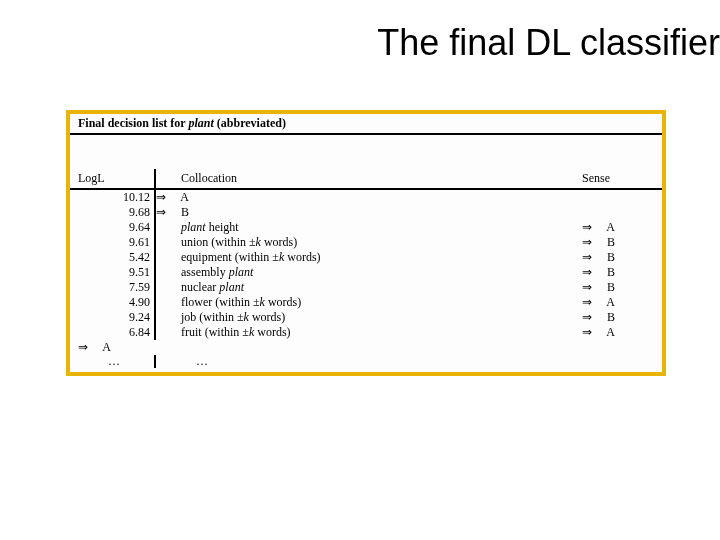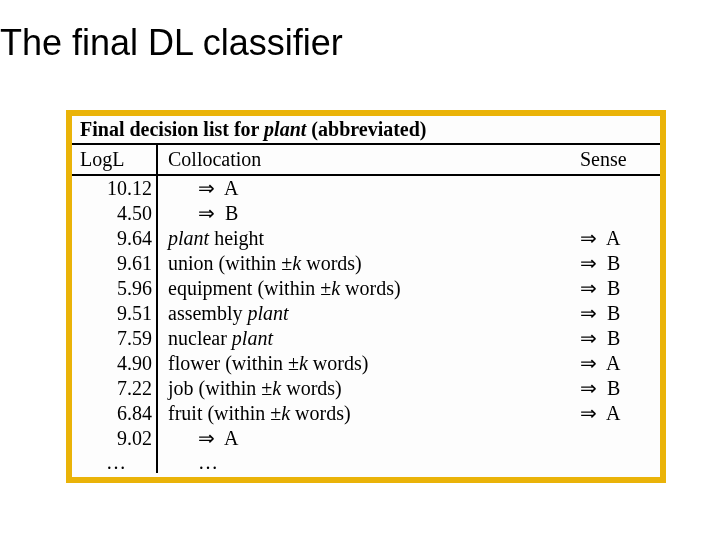--- a/index.html
+++ b/index.html
@@ -11,31 +11,31 @@
     font-family: Arial, Helvetica, sans-serif;
     color: #000;
   }
   .slide {
     width: 720px;
     height: 540px;
     position: relative;
     box-sizing: border-box;
   }
   .title {
-    text-align: left;
+    text-align: right;
     font-size: 36px;
     padding-top: 22px;
     padding-bottom: 10px;
     font-weight: normal;
   }
   .table-wrap {
     margin: 36px 54px 0 66px;
-    border: 6px solid #eab308;
+    border: 4px solid #eab308;
     font-family: "Times New Roman", Times, serif;
-    font-size: 20px;
+    font-size: 12px;
     background: #fdfdfd;
   }
   .caption-row {
     border-bottom: 2px solid #000;
     padding: 2px 8px 2px 8px;
     font-weight: bold;
   }
   .caption-row .ital { font-style: italic; font-weight: bold; }
   .head-row, .data-row {
     display: flex;
@@ -46,30 +46,29 @@
   .head-row {
     border-bottom: 2px solid #000;
     font-weight: normal;
   }
   .col-logl {
     width: 78px;
     border-right: 2px solid #000;
     padding-right: 4px;
     box-sizing: border-box;
   }
-  .head-row .col-logl { padding-top:2px; padding-bottom:2px; }
+  .head-row .col-logl { padding-top:2px; padding-bottom:2px;margin-top:34px; }
   .col-colloc {
     flex: 1;
-    padding-left: 10px;
+    padding-left: 25px;
   }
   .col-sense {
     width: 72px;
     text-align: left;
     white-space: nowrap;
-    margin-left: 40px;
   }
   .data-row .col-logl { text-align: right; }
   .arrow { display:inline-block; width:22px; }
   .ital { font-style: italic; }
   .dots-row { display:flex; padding:0 8px 4px 8px; line-height:1.1; }
   .dots-row .col-logl { text-align:center; }
   .dots-row .col-colloc { padding-left: 40px; }
   .serif-bold { font-weight: bold; }
 </style>
 </head>
@@ -86,65 +85,64 @@
       <div class="col-logl">LogL</div>
       <div class="col-colloc">Collocation</div>
       <div class="col-sense">Sense</div>
     </div>
     <div id="rows-container">
         <div class="data-row">
           <div class="col-logl">10.12</div>
           <div class="col-sense"><span class="arrow">⇒</span> A</div>
         </div>
         <div class="data-row">
-          <div class="col-logl">4.50</div>
+          <div class="col-logl">9.68</div>
           <div class="col-sense"><span class="arrow">⇒</span> B</div>
         </div>
         <div class="data-row">
           <div class="col-logl">9.64</div>
           <div class="col-colloc"><span class="ital">plant</span> height</div>
           <div class="col-sense"><span class="arrow">⇒</span> A</div>
         </div>
         <div class="data-row">
           <div class="col-logl">9.61</div>
           <div class="col-colloc">union (within ±<span class="ital">k</span> words)</div>
           <div class="col-sense"><span class="arrow">⇒</span> B</div>
         </div>
         <div class="data-row">
-          <div class="col-logl">5.96</div>
+          <div class="col-logl">5.42</div>
           <div class="col-colloc">equipment (within ±<span class="ital">k</span> words)</div>
           <div class="col-sense"><span class="arrow">⇒</span> B</div>
         </div>
         <div class="data-row">
           <div class="col-logl">9.51</div>
           <div class="col-colloc">assembly <span class="ital">plant</span></div>
           <div class="col-sense"><span class="arrow">⇒</span> B</div>
         </div>
         <div class="data-row">
           <div class="col-logl">7.59</div>
           <div class="col-colloc">nuclear <span class="ital">plant</span></div>
           <div class="col-sense"><span class="arrow">⇒</span> B</div>
         </div>
         <div class="data-row">
           <div class="col-logl">4.90</div>
           <div class="col-colloc">flower (within ±<span class="ital">k</span> words)</div>
           <div class="col-sense"><span class="arrow">⇒</span> A</div>
         </div>
         <div class="data-row">
-          <div class="col-logl">7.22</div>
+          <div class="col-logl">9.24</div>
           <div class="col-colloc">job (within ±<span class="ital">k</span> words)</div>
           <div class="col-sense"><span class="arrow">⇒</span> B</div>
         </div>
         <div class="data-row">
           <div class="col-logl">6.84</div>
           <div class="col-colloc">fruit (within ±<span class="ital">k</span> words)</div>
           <div class="col-sense"><span class="arrow">⇒</span> A</div>
         </div>
         <div class="data-row">
-          <div class="col-logl">9.02</div>
           <div class="col-sense"><span class="arrow">⇒</span> A</div>
         </div>
       </div>
     <div class="dots-row">
       <div class="col-logl">…</div>
       <div class="col-colloc">…</div>
       <div class="col-sense"></div>
     </div>
   </div>
 </div>

